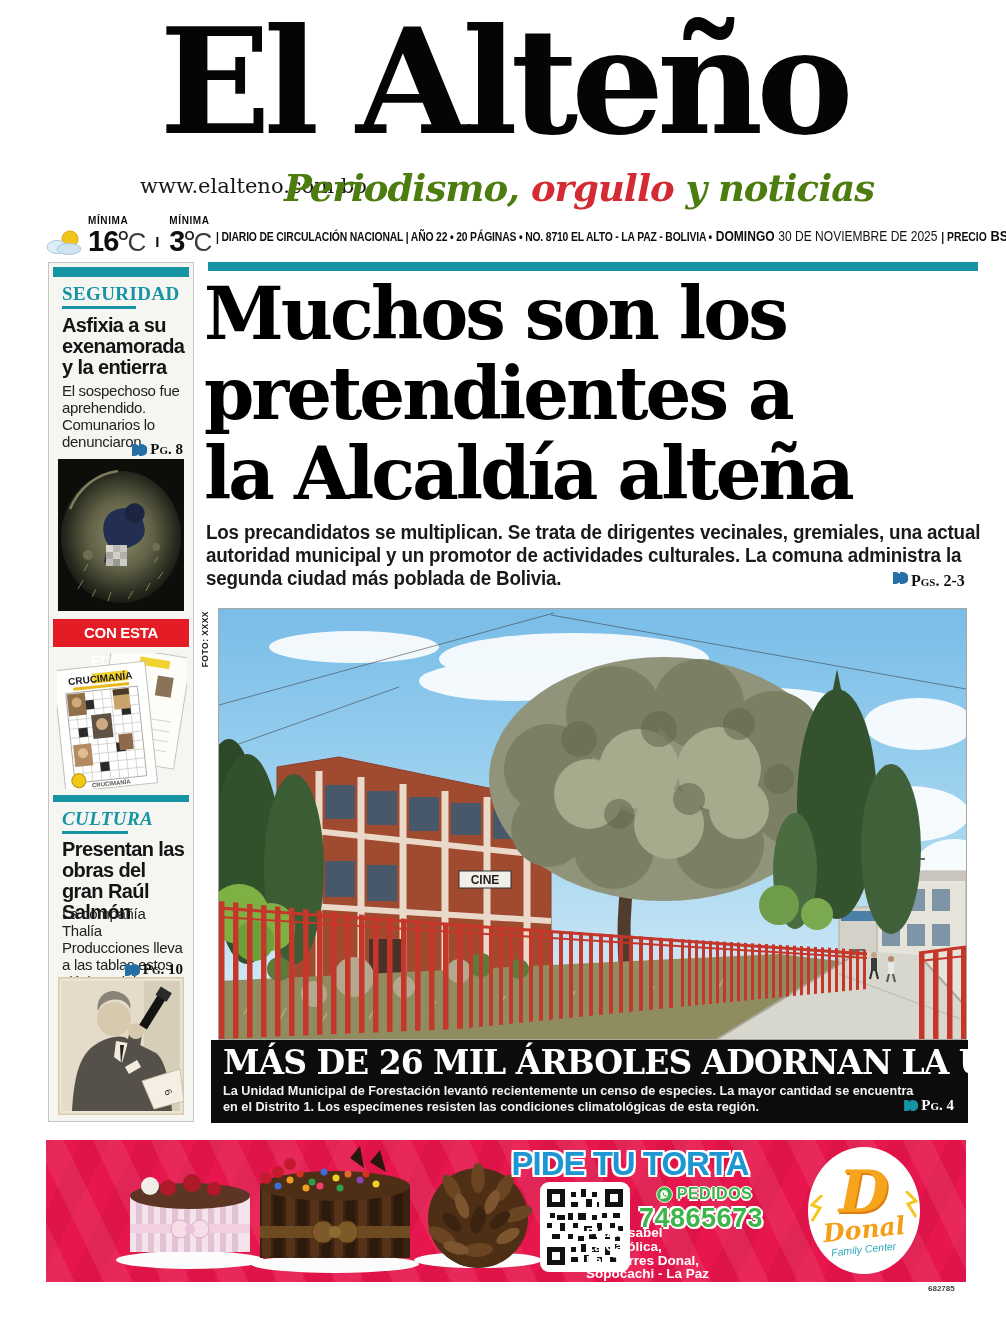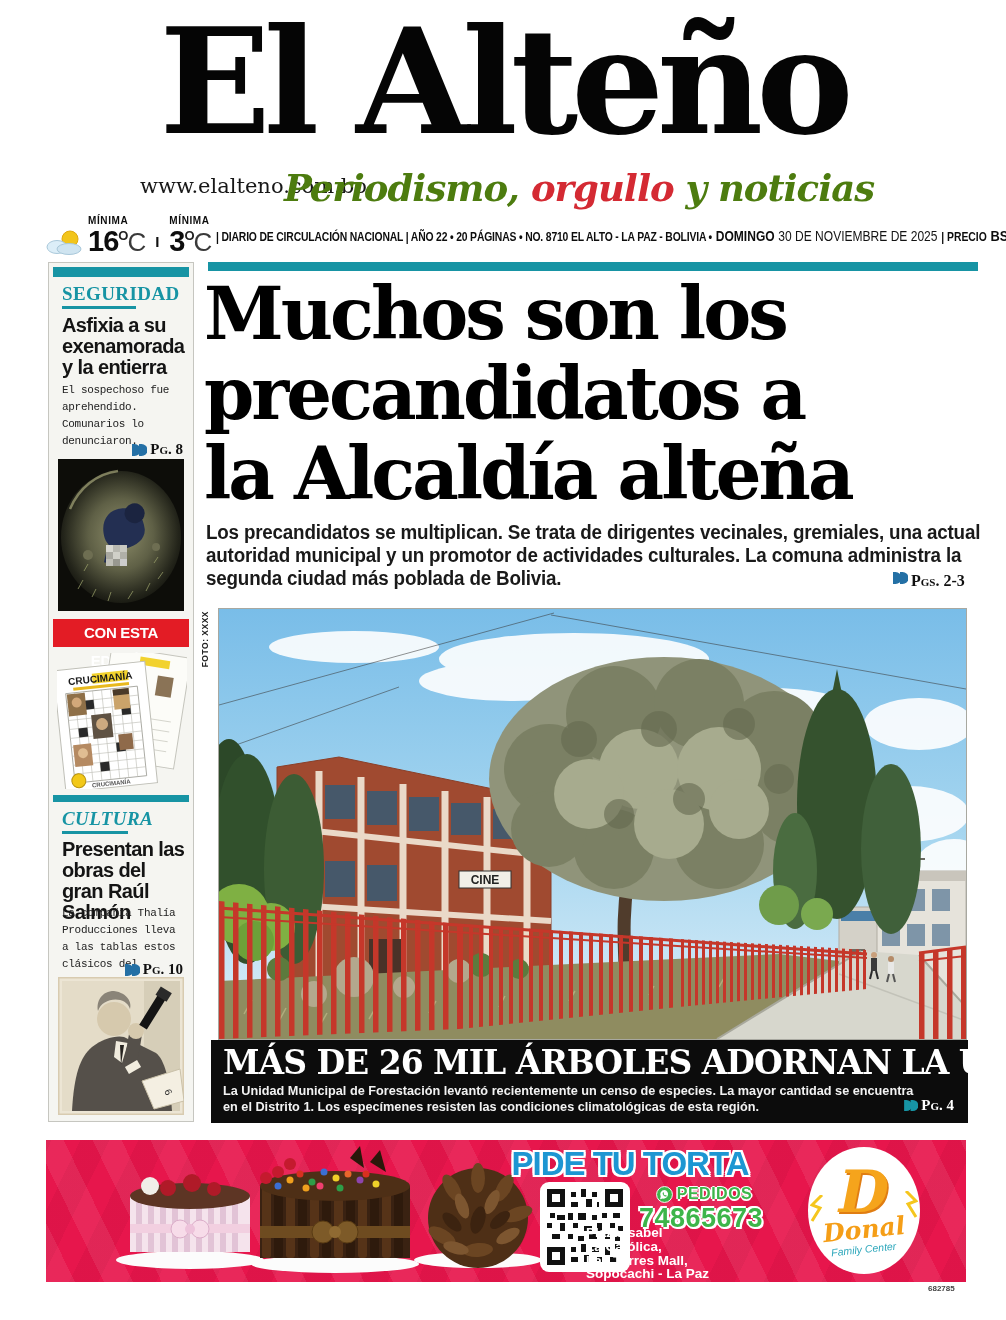--- a/index.html
+++ b/index.html
@@ -33,21 +33,21 @@
 
   
   .sidebar{left:48px;top:262px;width:146px;height:860px;background:#f5f5f1;
     border:1px solid #c6c6c0;box-sizing:border-box;}
   .s-tealbar{left:4px;right:4px;top:4px;height:10px;background:#1794a4;}
   .s-section{left:13px;font-family:"Liberation Serif",serif;font-weight:700;font-size:19px;
     color:#1794a4;letter-spacing:.4px;}
   .s-underline{left:13px;height:3px;background:#1794a4;}
   .s-head{left:13px;right:5px;font-size:20px;line-height:21px;font-weight:700;color:#141414;
     letter-spacing:-.6px;}
-  .s-text{left:13px;right:7px;font-size:11px;line-height:17px;color:#222;letter-spacing:-.3px;font-family:Liberation Mono, monospace;}
+  .s-text{left:13px;right:7px;font-size:15px;line-height:17px;color:#222;letter-spacing:-.3px;}
   .s-pgref{right:10px;display:flex;align-items:center;gap:3px;}
   .pg-label{font-family:"Liberation Serif",serif;font-weight:700;font-size:15px;
     font-variant:small-caps;color:#101010;}
   .s-redband{left:4px;right:4px;height:28px;background:#e31c25;color:#fff;font-weight:700;
     font-size:15px;text-align:center;line-height:28px;letter-spacing:-.3px;}
 
   
   .m-tealbar{left:208px;top:262px;width:770px;height:9px;background:#1794a4;}
   .m-headline{left:204px;top:274px;width:790px;font-family:"DejaVu Serif",serif;font-weight:700;
     font-size:72px;line-height:80px;letter-spacing:-3px;color:#000;}
@@ -252,21 +252,21 @@
           <rect x="86" y="8" width="13" height="10" fill="#2a2a2a"></rect>
         </g>
       <polygon points="84,104 122,92 126,124 96,132" fill="#f4efe2" stroke="#c9c0a8"></polygon>
       <text x="106" y="114" font-size="10" fill="#333" font-family="Liberation Sans, sans-serif" transform="rotate(65 106 114)">6</text>
     </svg>
   </div>
 
   <div class="abs m-tealbar"></div>
   <div class="abs m-headline">
     <div>Muchos son los</div>
-    <div>precandidatos a</div>
+    <div>pretendientes a</div>
     <div>la Alcaldía alteña</div>
   </div>
   <div class="abs m-sub">
     <span class="cond m-sub-text">Los precandidatos se multiplican. Se trata de dirigentes vecinales, gremiales, una actual autoridad municipal y un promotor de actividades culturales. La comuna administra la segunda ciudad más poblada de Bolivia.</span>
   </div>
   <div class="abs m-pgs">
     <svg width="15" height="12" viewBox="0 0 15 12">
       <path d="M0 0h2.5a6 6 0 0 1 0 12H0z" fill="#2470a5"></path>
         <path d="M7 0h2.5a6 6 0 0 1 0 12H7z" fill="#2470a5"></path>
     </svg>
@@ -608,21 +608,21 @@
         <circle cx="9" cy="9" r="8.4" fill="#3db54a" stroke="#fff"></circle>
         <path d="M9 4.2a4.6 4.6 0 0 0-4 6.9L4.3 14l3-.7A4.6 4.6 0 1 0 9 4.2z" fill="#fff"></path>
         <path d="M7.2 7.2c.3-.8.8-.6 1-.1l.3.8-.5.7c.3.7.9 1.2 1.6 1.5l.6-.5.9.4c.5.2.4.8-.2 1-.9.4-2.3-.2-3.1-1.2-.8-1-.9-1.9-.6-2.6z" fill="#3db54a"></path>
       </svg>
       <span class="ad-orders-label">PEDIDOS</span>
     </div>
     <div class="abs ad-phone">74865673</div>
     <div class="abs ad-locations">
       <div>Plaza Isabel</div>
       <div>La Católica,</div>
-      <div>Las Torres Mall,</div>
+      <div>Las Torres Donal,</div>
       <div>Sopocachi - La Paz</div>
     </div>
 
     <div class="abs donal">
       <svg class="abs" style="left:2px;top:48px;" width="14" height="30" viewBox="0 0 14 30">
         <polyline points="12,0 2,10 10,13 2,26" stroke="#f5c61e" stroke-width="3" fill="none"></polyline>
       </svg>
       <svg class="abs" style="right:2px;top:44px;" width="14" height="30" viewBox="0 0 14 30">
         <polyline points="2,0 12,10 4,13 12,26" stroke="#f5c61e" stroke-width="3" fill="none"></polyline>
       </svg>

